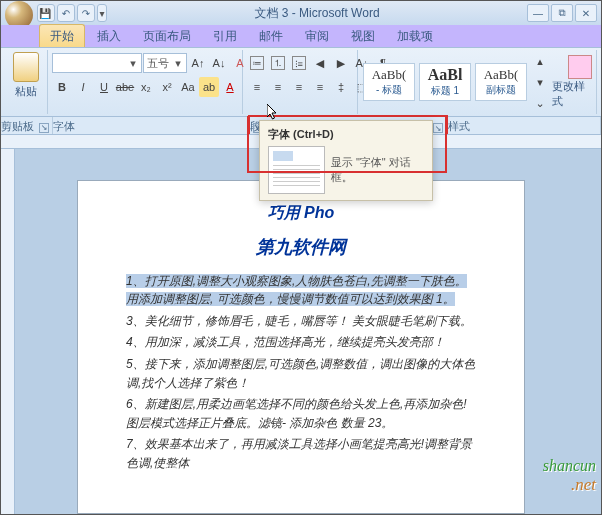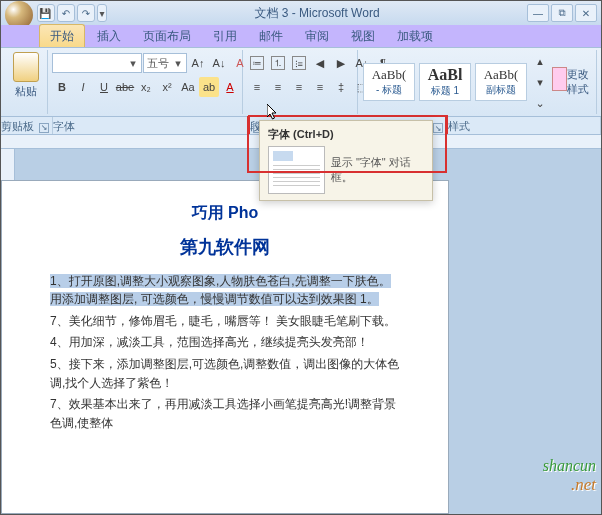--- a/index.html
+++ b/index.html
@@ -21,36 +21,36 @@
   .btn { min-width: 20px; height: 20px; border: 1px solid transparent; border-radius:2px; display:flex; align-items:center; justify-content:center; font-size:11px; color:#444; padding:0 2px; }
   .paste { display:flex; flex-direction:column; align-items:center; padding:2px; }
   .paste-icon { width: 26px; height: 30px; background:linear-gradient(#fff,#f0d080); border:1px solid #c0a050; border-radius:3px; }
   .font-select { height: 20px; border: 1px solid #a6bfd9; background:#fff; font-size:11px; padding:1px 3px; display:flex; align-items:center; color:#555; }
   .dd { width:10px; text-align:center; color:#555; }
   .font-row { display:flex; gap:1px; margin-bottom:2px; }
   .group-font .font-row .btn { width:18px; }
   .style-box { width: 52px; height: 38px; border:1px solid #b8cde1; background:#fff; display:flex; flex-direction:column; align-items:center; justify-content:center; margin:1px; }
   .style-sample { font-family: "SimSun", serif; color:#333; }
   .style-name { font-size:10px; color:#2a5a90; }
-  .change-style { display:flex; flex-direction:row; align-items:flex-start; width:40px; }
+  .change-style { display:flex; flex-direction:column; align-items:flex-end; width:40px; }
   .labelrow { height: 18px; background:#dbe9f7; border-bottom:1px solid #a6bfd9; display:flex; }
   .labelcell { font-size:11px; color:#4a6a8a; padding:2px 0; border-right:1px solid #b8cde1; }
   .labelcell.l1 { width:52px; }
   .labelcell.l2 { width:195px; }
   .labelcell.l3 { width:200px; border:2px solid #d83030; border-bottom:none; margin-top:-2px; position:relative; }
   .labelcell.l4 { flex:1; }
   .launcher { position:absolute; right:3px; bottom:1px; width:10px; height:10px; border:1px solid #8aa6c2; font-size:8px; display:flex; align-items:center; justify-content:center; }
   .redbox2 { position:absolute; left:247px; top:116px; width:200px; height:57px; border:2px solid #d83030; border-top:none; z-index:20; pointer-events:none; }
   .supertip { position:absolute; left:259px; top:120px; width:174px; background:#f7f4e8; border:1px solid #c7c0a8; box-shadow:0 2px 8px rgba(0,0,0,0.2); padding:6px 8px; font-size:11px; color:#555; z-index:15; }
   .supertip-title { font-weight:bold; margin-bottom:4px; color:#333; }
   .supertip-body { display:flex; gap:6px; align-items:center; }
   .thumb { width:62px; height:48px; border:1px solid #bbb; background:#fff; position:relative; }
   .thumb::before { content:""; position:absolute; left:4px; top:4px; width:20px; height:10px; background:#c7daef; }
   .thumb::after { content:""; position:absolute; left:4px; top:18px; right:4px; height:1px; background:#ccc; box-shadow:0 4px #ccc,0 8px #ccc,0 12px #ccc,0 16px #ccc,0 20px #ccc; }
-  .doc-area { flex:1; background:#b9cfe5; display:flex; overflow:hidden; position:relative; }
+  .doc-area { flex:1; background:#b9cfe5; display:flex; justify-content:center; overflow:hidden; position:relative;font-style:italic; }
   .page { width:448px; background:#fff; border:1px solid #9ab; margin-top:45px; padding:18px 48px 10px; position:relative; color:#333; font-size:12px; line-height:1.55; }
   .ruler-h { position:absolute; top:0; left:0; right:0; height:14px; background:#e9f1fa; border-bottom:1px solid #a6bfd9; }
   .ruler-v { position:absolute; top:14px; left:0; bottom:0; width:14px; background:#e9f1fa; border-right:1px solid #a6bfd9; }
   .h1 { text-align:center; font-size:16px; font-weight:bold; color:#003399; margin:2px 0 8px; }
   .h2 { text-align:center; font-size:18px; font-weight:bold; color:#003399; margin:0 0 10px; font-family:"SimHei",sans-serif; }
   .sel { background:#b8cee8; }
   .p { margin:3px 0; }
   .watermark { position:absolute; right:6px; bottom:20px; font-size:16px; font-style:italic; color:#3a9b3a; text-shadow:1px 1px #fff; font-family:"Comic Sans MS",cursive; z-index:50; }
   .watermark .net { color:#c77a2a; font-size:17px; display:block; text-align:right; }
   .cursor-arrow { position:absolute; left:267px; top:104px; width:12px; height:18px; z-index:30; }
@@ -190,23 +190,24 @@
     <div class="labelcell l4"><span>样式</span></div>
   </div>
 
   <div class="doc-area">
     <div class="ruler-h"></div>
     <div class="ruler-v"></div>
     <div class="page">
       <div class="h1">巧用 Pho</div>
       <div class="h2">第九软件网</div>
       <div class="p"><span class="sel">1、打开原图,调整大小观察图象,人物肤色苍白,先调整一下肤色。 用添加调整图层, 可选颜色，慢慢调节数值可以达到效果图 1。</span></div>
-      <div class="p">7、美化细节，修饰眉毛，睫毛，嘴唇等！ 美女眼睫毛笔刷下载。</div>
+      <div class="p">3、美化细节，修饰眉毛，睫毛，嘴唇等！ 美女眼睫毛笔刷下载。</div>
       <div class="p">4、用加深，减淡工具，范围选择高光，继续提亮头发亮部！</div>
       <div class="p">5、接下来，添加调整图层,可选颜色,调整数值，调出图像的大体色调,找个人选择了紫色！</div>
+      <div class="p">6、新建图层,用柔边画笔选择不同的颜色给头发上色,再添加杂色!图层模式选择正片叠底。滤镜- 添加杂色 数量 23。</div>
       <div class="p">7、效果基本出来了，再用减淡工具选择小画笔提亮高光!调整背景色调,使整体</div>
     </div>
   </div>
 </div>
 
 <svg class="cursor-arrow" viewBox="0 0 12 18">
     <path d="M0 0 L0 13 L3 10 L5.5 15 L7.5 14 L5 9 L9 9 Z" fill="#fff" stroke="#000" stroke-width="1"></path>
   </svg>
 
 <div class="redbox2"></div>

